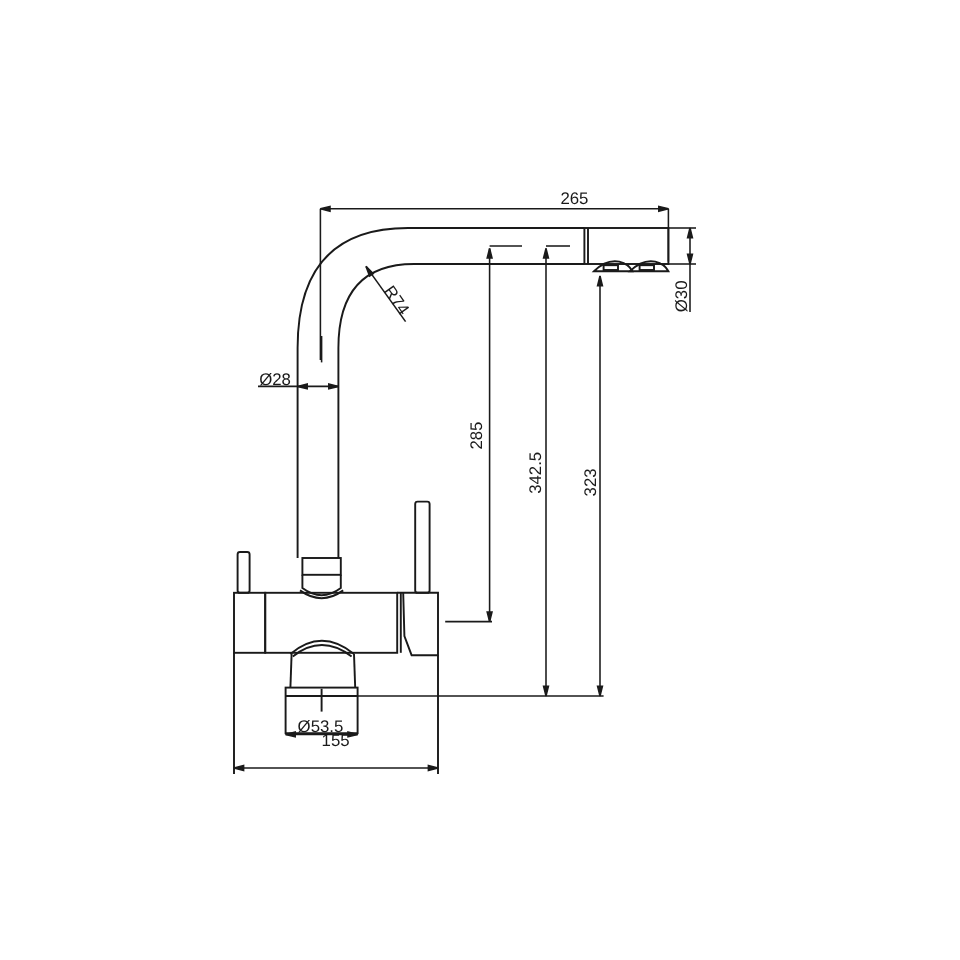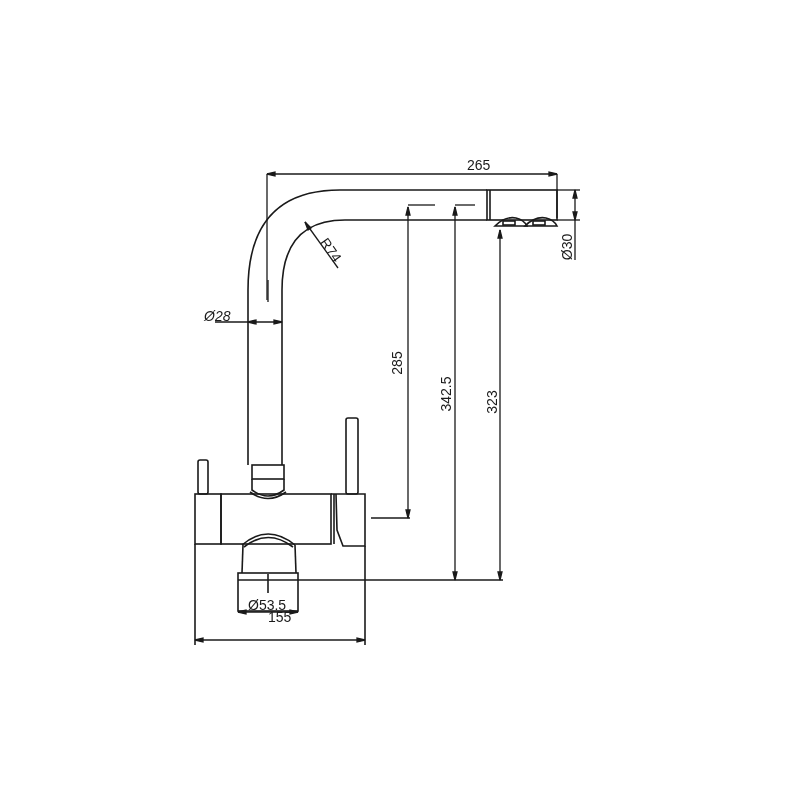--- a/index.html
+++ b/index.html
@@ -105,21 +105,21 @@
     <path d="M365,640 l-8,-2 l0,4 z" fill="#1a1a1a"></path>
   </g>
 </svg>
 
 <div class="dim-label" style="left:419px; top:158px;margin-left:48px;">265</div>
 
 <div class="dim-label rot" style="left:318px; top:243px; transform: rotate(55deg);">R74</div>
 
 <div class="dim-label rot" style="left:554px; top:240px; transform: rotate(-90deg);">Ø30</div>
 
-<div class="dim-label" style="left:204px; top:309px;font-style:italic;">Ø28</div>
+<div class="dim-label" style="left:216px; top:309px;">Ø28</div>
 
 <div class="dim-label rot" style="left:385px; top:356px; transform: rotate(-90deg);">285</div>
 
 <div class="dim-label rot" style="left:428px; top:387px; transform: rotate(-90deg);">342.5</div>
 
 <div class="dim-label rot" style="left:480px; top:395px; transform: rotate(-90deg);">323</div>
 
 <div class="dim-label" style="left:248px; top:598px;">Ø53.5</div>
 
 <div class="dim-label" style="left:268px; top:610px;">155</div>

